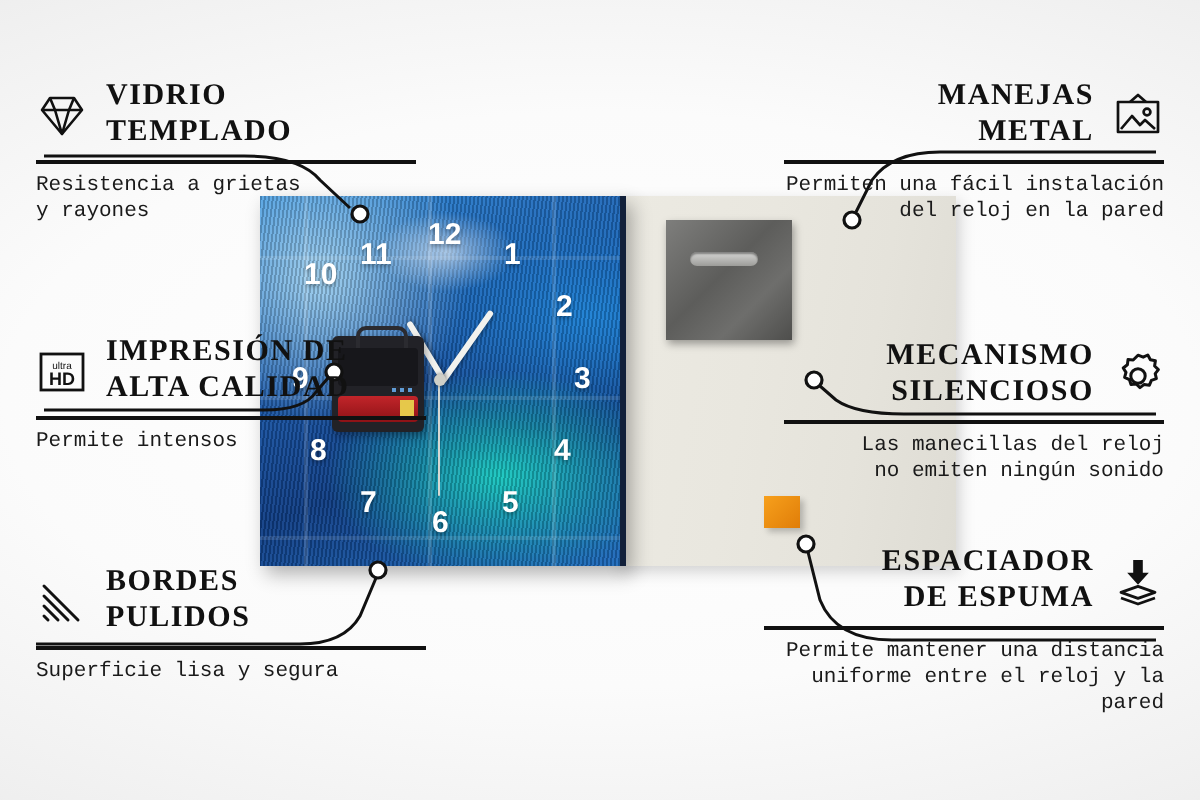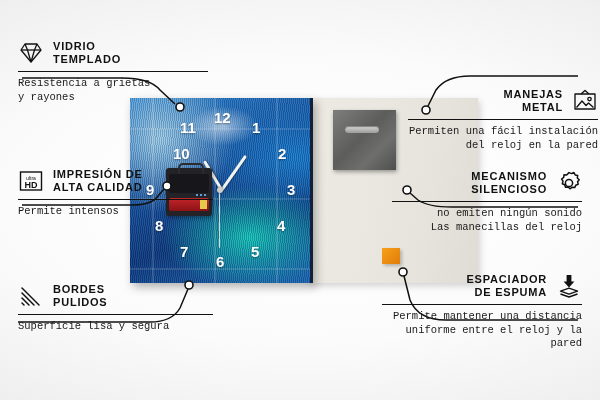--- a/index.html
+++ b/index.html
@@ -68,21 +68,21 @@
 
   .foam{position:absolute;left:252px;top:150px;width:18px;height:16px;
     background:linear-gradient(135deg,#f7a01c,#e07d08);box-shadow:2px 2px 3px rgba(0,0,0,.22);}
 
   
   .callout{position:absolute;width:200px;}
   .callout.left{text-align:left;}
   .callout.right{text-align:right;}
   .c-head{display:flex;align-items:center;gap:9px;}
   .callout.right .c-head{justify-content:flex-end;}
-  .c-title{font-family:Liberation Sans, sans-serif;font-weight:bold;font-size:11px;
+  .c-title{font-family:Liberation Serif, serif;font-weight:bold;font-size:15px;
     line-height:1.18;letter-spacing:.8px;color:#111;}
   .c-rule{height:1.4px;background:#111;margin:5px 0 5px;}
   .c-sub{font-family:Liberation Mono, monospace;font-size:10.5px;line-height:1.25;color:#1a1a1a;}
   .ic{width:26px;height:26px;flex:0 0 26px;display:block;}
 
   
   #wires{position:absolute;inset:0;width:600px;height:400px;}
 </style>
 </head>
 <body>
@@ -101,21 +101,21 @@
       <span class="num" style="left:84px;top:12px;">12</span>
       <span class="num" style="left:122px;top:22px;">1</span>
       <span class="num" style="left:148px;top:48px;">2</span>
       <span class="num" style="left:157px;top:84px;">3</span>
       <span class="num" style="left:147px;top:120px;">4</span>
       <span class="num" style="left:121px;top:146px;">5</span>
       <span class="num" style="left:86px;top:156px;">6</span>
       <span class="num" style="left:50px;top:146px;">7</span>
       <span class="num" style="left:25px;top:120px;">8</span>
       <span class="num" style="left:16px;top:84px;">9</span>
-      <span class="num" style="left:22px;top:48px;margin-left:21px;">10</span>
+      <span class="num" style="left:22px;top:32px;">10</span>
       <span class="num" style="left:50px;top:22px;">11</span>
 
       <div class="hand second"></div>
       <div class="hand minute"></div>
       <div class="hand hour"></div>
       <div class="pivot"></div>
     </div>
 
     <div class="hanger">
       <div class="slot"></div>
@@ -200,21 +200,21 @@
       </svg>
       <div>
         <div class="c-title">BORDES</div>
         <div class="c-title">PULIDOS</div>
       </div>
     </div>
     <div class="c-rule"></div>
     <div class="c-sub">Superficie lisa y segura</div>
   </div>
 
-  <div class="callout right" style="left:408px;top:40px;width:190px;margin-top:48px;">
+  <div class="callout right" style="left:392px;top:40px;width:190px;">
     <div class="c-head">
       <div>
         <div class="c-title">MANEJAS</div>
         <div class="c-title">METAL</div>
       </div>
       <svg class="ic" viewBox="0 0 26 26">
         <g fill="none" stroke="#111" stroke-width="1.35" stroke-linejoin="round">
           <path d="M9 6 L13 2.5 L17 6"></path>
           <rect x="3" y="6" width="20" height="15"></rect>
           <circle cx="17.5" cy="11" r="1.7"></circle>
@@ -234,22 +234,22 @@
         <div class="c-title">SILENCIOSO</div>
       </div>
       <svg class="ic" viewBox="0 0 26 26">
         <g fill="none" stroke="#111" stroke-width="1.5" stroke-linejoin="round">
           <path d="M13 2.6 l2.6 1.0 2.3-1.1 1.3 2.4 2.5 .5 -.4 2.6 1.9 1.8 -1.6 2.0 .6 2.5 -2.5 .9 -1.0 2.4 -2.6-.4 -2.1 1.6 -1.9-1.8 -2.6 .3 -.8-2.5 -2.4-1.1 .7-2.5 -1.4-2.2 2.1-1.6 .3-2.6 2.6 .2 z"></path>
           <circle cx="13" cy="13" r="3.6"></circle>
         </g>
       </svg>
     </div>
     <div class="c-rule"></div>
+    <div class="c-sub">Las manecillas del reloj</div>
     <div class="c-sub">no emiten ningún sonido</div>
-    <div class="c-sub">Las manecillas del reloj</div>
   </div>
 
   <div class="callout right" style="left:382px;top:273px;width:200px;">
     <div class="c-head">
       <div>
         <div class="c-title">ESPACIADOR</div>
         <div class="c-title">DE ESPUMA</div>
       </div>
       <svg class="ic" viewBox="0 0 26 26">
         <g fill="none" stroke="#111" stroke-width="1.4" stroke-linejoin="round">

